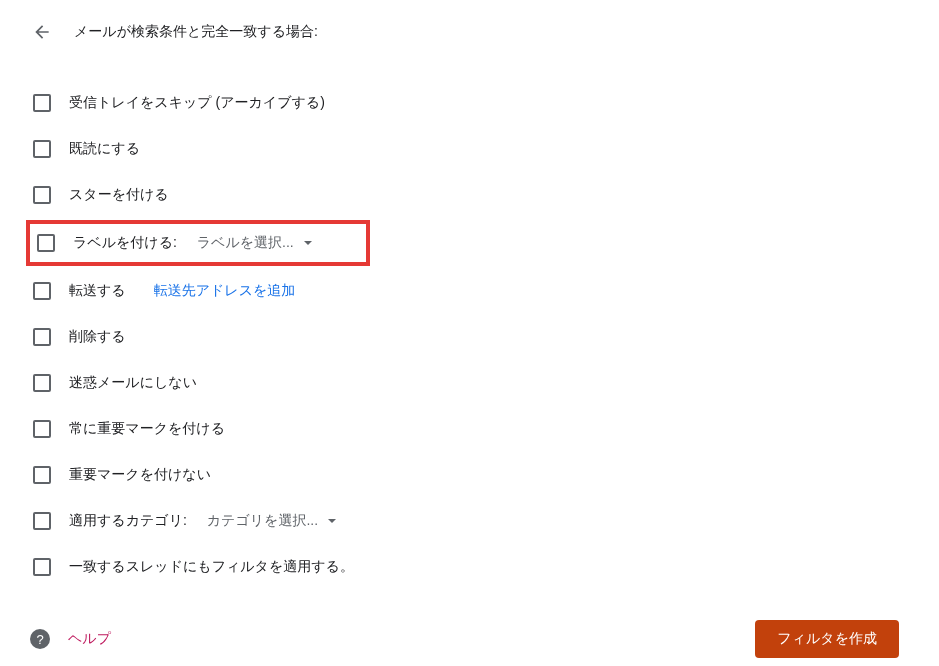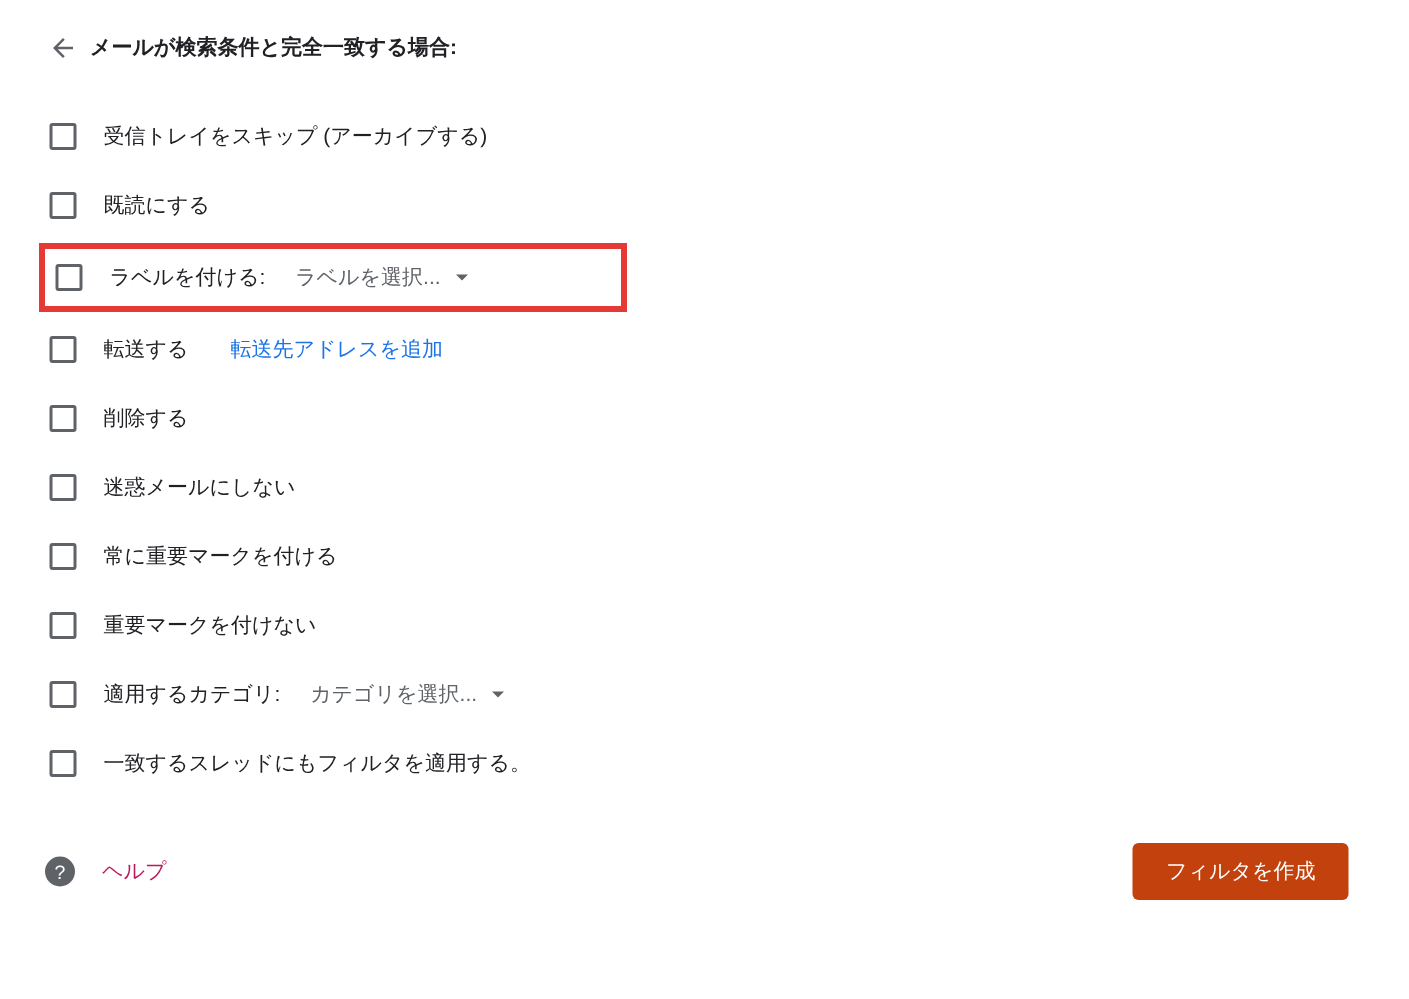--- a/index.html
+++ b/index.html
@@ -11,23 +11,22 @@
       font-family: Arial, 'Hiragino Sans', 'Meiryo', sans-serif;
       background: #fff;
       color: #202124;
       font-size: 14px;
       padding: 20px 30px;
       width: 939px;
     }
     .header {
       display: flex;
       align-items: center;
-      gap: 6px;
-      margin-bottom: 24px;
-      font-weight: bold;
+      gap: 20px;
+      margin-bottom: 36px;
     }
     .back-arrow {
       width: 24px;
       height: 24px;
       cursor: pointer;
       display: flex;
       align-items: center;
       justify-content: center;
       color: #5f6368;
     }
@@ -45,21 +44,21 @@
       gap: 18px;
       padding: 12px 0;
       min-height: 46px;
     }
     .option-row.highlighted {
       border: 4px solid #e53935;
       padding: 8px 4px 8px 0;
       margin-left: -4px;
       margin-top: 2px;
       margin-bottom: 2px;
-      width: 392px;
+      width: 344px;
     }
     .checkbox {
       width: 18px;
       height: 18px;
       border: 2px solid #5f6368;
       border-radius: 2px;
       flex-shrink: 0;
       margin-left: 3px;
       cursor: pointer;
     }
@@ -146,20 +145,24 @@
   <div class="option-row">
     <div class="checkbox"></div>
     <span class="option-label">受信トレイをスキップ (アーカイブする)</span>
   </div>
 
   <div class="option-row">
     <div class="checkbox"></div>
     <span class="option-label">既読にする</span>
   </div>
 
+  <div class="option-row">
+    <div class="checkbox"></div>
+    <span class="option-label">スターを付ける</span>
+  </div>
 
   <div class="option-row highlighted">
     <div class="checkbox"></div>
     <span class="option-label">
       <span>ラベルを付ける:</span>
       <span class="dropdown-text">
         <span>ラベルを選択...</span>
         <span class="dropdown-arrow"></span>
       </span>
     </span>

